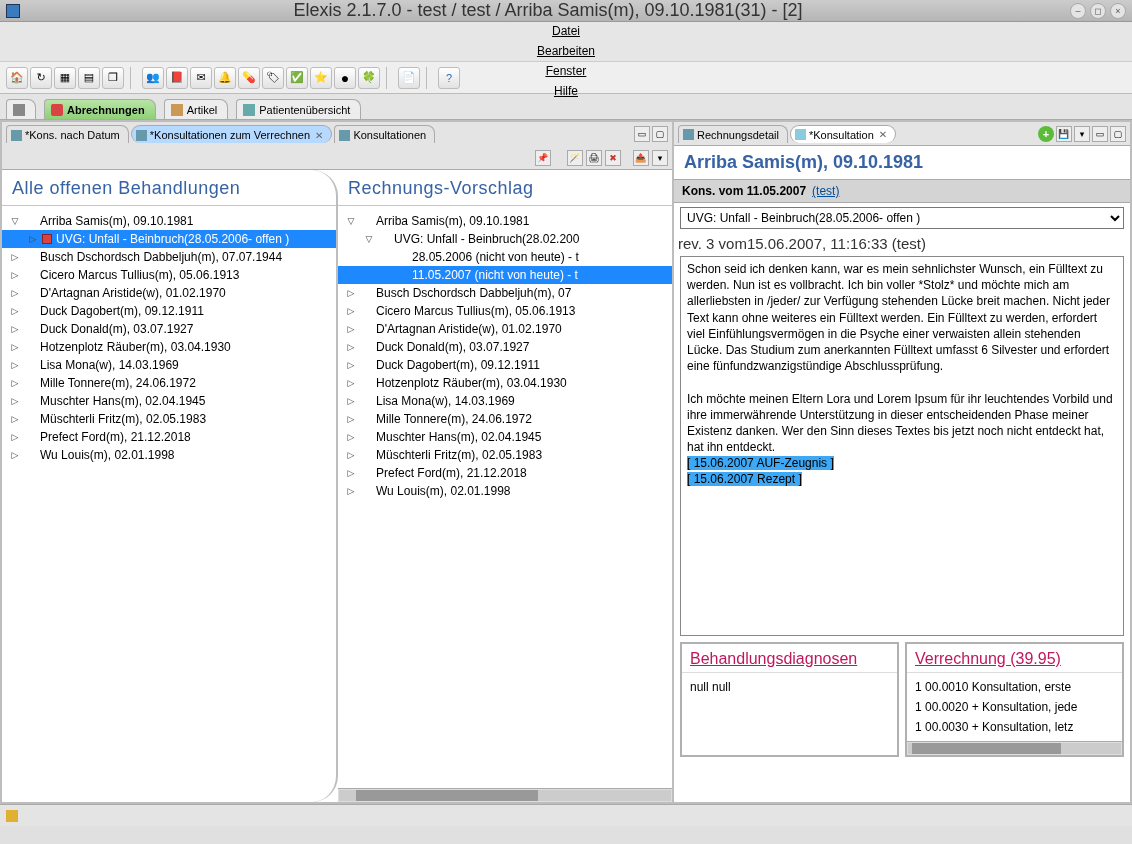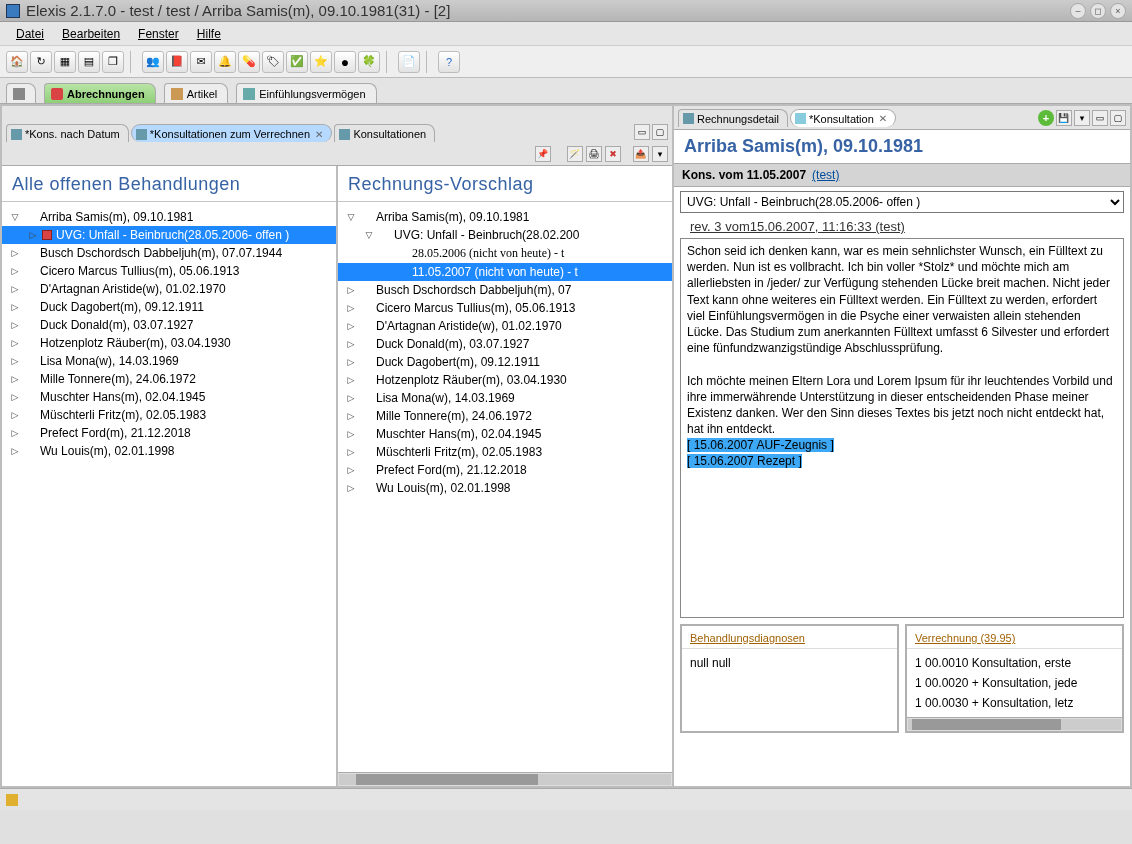--- a/index.html
+++ b/index.html
@@ -1,67 +1,67 @@
 <!DOCTYPE html>
 <html><head>
 <meta charset="utf-8">
 <style>
 * { box-sizing: border-box; margin: 0; padding: 0; }
 body { font-family: Verdana, sans-serif; font-size: 12px; background: #e0e0e0; color: #000; width: 1132px; height: 844px; overflow: hidden; }
 .titlebar { height: 22px; background: linear-gradient(#cccccc,#b5b5b5); display: flex; align-items: center; padding: 0 6px; border-bottom: 1px solid #999; }
 .titlebar-icon { width: 14px; height: 14px; background: #3a7abf; margin-right: 6px; border: 1px solid #235; }
-.title-text { flex: 1; text-align: left; font-size: 15px; color: #333; }
+.title-text { flex: 1; text-align: center; font-size: 18px; color: #333; }
 .win-btns { display: flex; gap: 4px; }
 .win-btn { width: 16px; height: 16px; border-radius: 50%; background: #e4e4e4; border: 1px solid #aaa; display:flex;align-items:center;justify-content:center;font-size:9px;color:#555;}
-.menubar { height: 24px; background: #e6e6e6; display: flex; align-items: center; padding: 0 8px; gap: 2px; border-bottom: 1px solid #ccc; }
+.menubar { height: 40px; background: #e6e6e6; display: flex; align-items: center; padding: 0 8px; gap: 2px; border-bottom: 1px solid #ccc; flex-direction: column; }
 .menu-item { padding: 2px 8px; text-decoration: underline; text-decoration-style: solid;}
 .menu-item:first-letter{ text-decoration: underline;}
 .toolbar { height: 32px; background: #efefef; display: flex; align-items: center; padding: 2px 6px; gap: 2px; border-bottom: 1px solid #bbb; }
 .tbtn { width: 22px; height: 22px; border: 1px solid #bdbdbd; background: linear-gradient(#fff,#e2e2e2); border-radius: 3px; display:inline-flex;align-items:center;justify-content:center;font-size:11px;}
 .sep { width: 6px; height: 22px; border-left: 1px solid #bbb; margin: 0 4px; }
 .tabs-row { height: 26px; background: #e4e4e4; display: flex; align-items: flex-end; padding: 0 6px; border-bottom: 1px solid #aaa; gap: 8px;}
 .tab { padding: 4px 10px 3px 6px; background: #ededed; border: 1px solid #aaa; border-bottom: none; border-radius: 4px 8px 0 0; display:flex;align-items:center;gap:4px; font-size:11px;}
 .tab.active { background: linear-gradient(#b9e4a6,#8fd078); font-weight: bold; }
 .tab-icon{width:12px;height:12px;background:#5a9;}
 .tab-close{font-size:10px;color:#666;margin-left:2px;}
 .workspace { display: flex; height: 684px; background: #fff; border: 2px solid #bdbdbd; margin:0;}
 .left-pane { width: 672px; display:flex;flex-direction:column; border-right:2px solid #bdbdbd;}
 .right-pane { flex:1; display:flex;flex-direction:column; }
-.view-tabs { height: 24px; background: #e4e4e4; display:flex; align-items: flex-start; padding: 18px 4px; position:relative;}
+.view-tabs { height: 24px; background: #e4e4e4; display:flex; align-items: center; padding: 0 4px; position:relative;}
 .vtab{padding:3px 8px 2px 4px;background:#e4e4e4;border:1px solid #aaa;border-bottom:none;border-radius:4px 8px 0 0;font-size:11px;display:flex;align-items:center;gap:3px;margin-right:2px;}
 .vtab.active{background:#b6d9ff;border-radius:9px;}
 .vtab-icon{width:11px;height:11px;background:#69a;}
 .view-ctrl{margin-left:auto;display:flex;gap:2px;align-items:center;}
 .tiny-btn{width:16px;height:16px;border:1px solid #aaa;background:#eee;font-size:9px;display:flex;align-items:center;justify-content:center;}
 .pane-body{flex:1;display:flex;overflow:hidden;}
-.col{flex:1;display:flex;flex-direction:column;border-right:2px solid #bdbdbd;}
+.col{flex:1;display:flex;flex-direction:column;border-right:2px solid #bdbdbd;border-radius:26px;}
 .col:last-child{border-right:none;}
 .col-toolbar{height:24px;background:#e4e4e4;display:flex;align-items:center;justify-content:flex-end;padding:0 4px;gap:3px;border-bottom:1px solid #aaa;}
 .col-header{font-family:"Trebuchet MS",sans-serif;font-size:18px;color:#3763a5;padding:8px 10px 6px;letter-spacing:0.5px;}
 .col-divider{height:1px;background:#c5c5c5;margin:0 0 4px 0;}
 .tree{flex:1;overflow:auto;padding:2px 0;}
 .tree-item{display:flex;align-items:center;padding:2px 4px;font-size:12px;white-space:nowrap;}
 .arrow{width:14px;text-align:center;font-size:9px;color:#444;}
 .spacer{width:18px;}
 .tree-item.sel{background:#1e88ff;color:#fff;}
 .red-box{width:10px;height:10px;background:#d94343;border:1px solid #8a2020;margin:0 4px 0 2px;}
 .hscroll{height:14px;background:#ddd;border-top:1px solid #aaa;display:flex;}
 .hs-track{flex:1;background:#ccc;margin:1px;position:relative;}
 .hs-thumb{position:absolute;height:100%;background:#999;left:5%;width:55%;}
 .patient-head{font-family:"Trebuchet MS",sans-serif;font-size:18px;color:#3763a5;font-weight:bold;padding:6px 10px;}
 .kons-row{background:#d4d4d4;padding:4px 8px;font-size:12px;border-top:1px solid #aaa;border-bottom:1px solid #aaa;display:flex;align-items:center;gap:6px;}
 .kons-row a{color:#004d9c;text-decoration:underline;}
 .dropdown{margin:4px 6px;display:flex;}
 .dropdown select{flex:1;font-size:12px;padding:2px;background:#fff;border:1px solid #777;}
-.rev-line{font-size:13px;color:#333;padding:2px 16px 4px;text-decoration:underline;}
+.rev-line{font-size:15px;color:#333;padding:2px 4px 4px;}
 .notes{margin:0 6px;border:1px solid #888;height:380px;padding:4px 6px;font-size:12px;line-height:1.35;overflow:auto;background:#fff;position:relative;}
 .notes .hilite{background:#3da8f5;color:#000;}
 .lower{display:flex;gap:6px;margin:6px;}
 .card{flex:1;border:2px solid #b0b0b0;background:#fff;display:flex;flex-direction:column;}
-.card-head{color:#a16207;text-decoration:underline;font-size:11px;padding:6px 8px 4px;border-bottom:1px solid #ddd;}
+.card-head{color:#be185d;text-decoration:underline;font-size:16px;padding:6px 8px 4px;border-bottom:1px solid #ddd;}
 .card-body{padding:4px 8px;font-size:12px;overflow:hidden;flex:1;}
 .card-body div{padding:3px 0;white-space:nowrap;}
 .statusbar{height:22px;background:#e4e4e4;border-top:1px solid #aaa;display:flex;align-items:center;padding:0 6px;font-size:11px;}
 .sb-icon{width:12px;height:12px;background:#e0b030;margin-right:4px;}
 .abrechnungen-tab-icon{width:12px;height:12px;background:#d94343;border-radius:2px;}
 .right-toolbar{height:24px;background:#e4e4e4;display:flex;align-items:center;padding:0 4px;border-bottom:1px solid #aaa;}
 .green-add{width:16px;height:16px;border-radius:50%;background:#5cbc3a;color:#fff;display:flex;align-items:center;justify-content:center;font-size:11px;font-weight:bold;}
 </style>
 </head>
 <body>
@@ -113,21 +113,21 @@
   <div class="tab active">
       <span class="abrechnungen-tab-icon"></span>
       <span>Abrechnungen</span>
     </div>
   <div class="tab">
       <span class="tab-icon" style="background:#c95"></span>
       <span>Artikel</span>
     </div>
   <div class="tab">
       <span class="tab-icon" style="background:#6aa"></span>
-      <span>Einfühlungsvermögen</span>
+      <span>Patientenübersicht</span>
     </div>
 </div>
 
 <div class="workspace">
 
   <div class="left-pane">
     <div class="view-tabs">
       <div class="vtab">
           <span class="vtab-icon"></span>
           <span>*Kons. nach Datum</span>
@@ -242,21 +242,21 @@
             <div class="tree-item" style="padding-left: 6px;">
               <span class="arrow">▽</span>
               <span class="spacer"></span>
               <span>Arriba Samis(m), 09.10.1981</span>
             </div>
             <div class="tree-item" style="padding-left: 24px;">
               <span class="arrow">▽</span>
               <span class="spacer"></span>
               <span>UVG: Unfall - Beinbruch(28.02.200</span>
             </div>
-            <div class="tree-item" style="padding-left: 42px; font-family: Liberation Serif, serif;">
+            <div class="tree-item" style="padding-left: 42px;">
               <span class="arrow"></span>
               <span class="spacer"></span>
               <span>28.05.2006 (nicht von heute) - t</span>
             </div>
             <div class="tree-item sel" style="padding-left: 42px;">
               <span class="arrow"></span>
               <span class="spacer"></span>
               <span>11.05.2007 (nicht von heute) - t</span>
             </div>
             <div class="tree-item" style="padding-left: 6px;">

